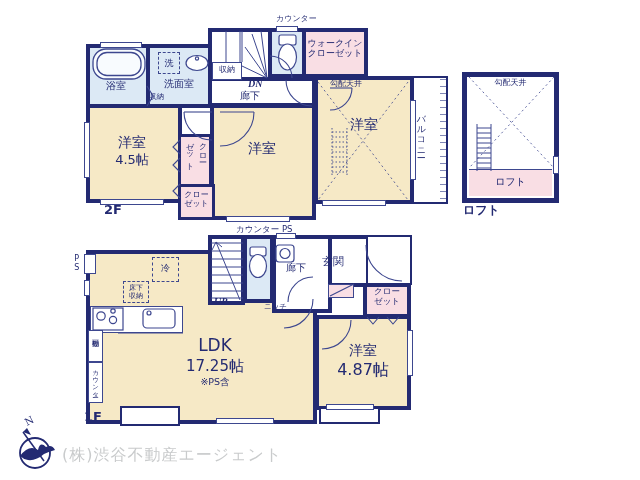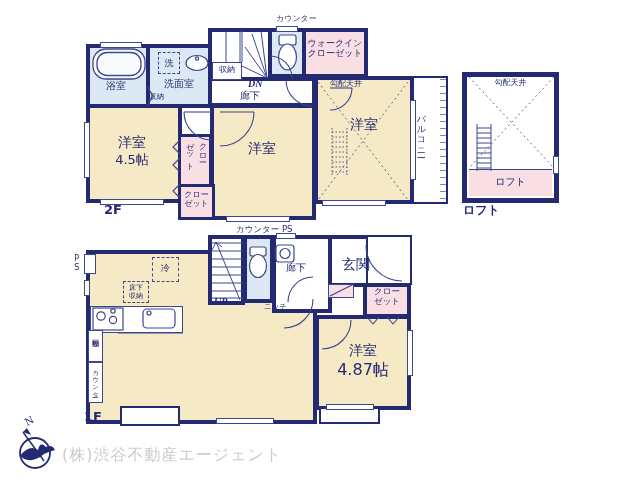--- a/index.html
+++ b/index.html
@@ -251,29 +251,34 @@
   <div class="lbl flr" style="left:92px;top:203px;margin-left:12px;">2F</div>
 
   <div class="lbl ctr" style="left:462px;top:78px;width:97px;font-size:8px;">勾配天井</div>
   <div class="lbl ctr" style="left:469px;top:176px;width:83px;font-size:10px;">ロフト</div>
   <div class="lbl" style="left:463px;top:204px;font-size:12px;font-weight:600;">ロフト</div>
 
   <div class="lbl" style="left:236px;top:225px;font-size:8.5px;">カウンター PS</div>
   <div class="lbl ital" style="left:214px;top:296px;font-size:10px;">UP</div>
   <div class="lbl" style="left:264px;top:303px;font-size:7.5px;">ニッチ</div>
   <div class="lbl" style="left:286px;top:262px;font-size:10px;">廊下</div>
-  <div class="lbl" style="left:342px;top:256px;font-size:14px;">玄関</div>
+  <div class="lbl" style="left:322px;top:256px;font-size:11px;">玄関</div>
   <div class="lbl vtext" style="left:72px;top:254px;font-size:8px;letter-spacing:0;">PS</div>
   <div class="lbl ctr" style="left:152px;top:263px;width:27px;font-size:9px;">冷</div>
   <div class="lbl ctr" style="left:123px;top:284px;width:26px;font-size:7px;">
     <div>床下</div>
     <div>収納</div>
   </div>
   <div class="lbl vtext" style="left:91px;top:334px;font-size:7px;letter-spacing:0;">可動棚</div>
   <div class="lbl vtext" style="left:91px;top:365px;font-size:6.5px;letter-spacing:0;">カウンター</div>
+  <div class="lbl ctr" style="left:140px;top:336px;width:150px;">
+    <div style="font-size:17px;">LDK</div>
+    <div style="font-size:15px;margin-top:2px;">17.25帖</div>
+    <div style="font-size:9.5px;margin-top:2px;">※PS含</div>
+  </div>
   <div class="lbl ctr" style="left:315px;top:342px;width:96px;">
     <div style="font-size:14px;">洋室</div>
     <div style="font-size:16px;margin-top:3px;">4.87帖</div>
   </div>
   <div class="lbl ctr" style="left:363px;top:287px;width:48px;font-size:8.5px;">
     <div>クロー</div>
     <div>ゼット</div>
   </div>
   <div class="lbl flr" style="left:84px;top:410px;">1F</div>
 

